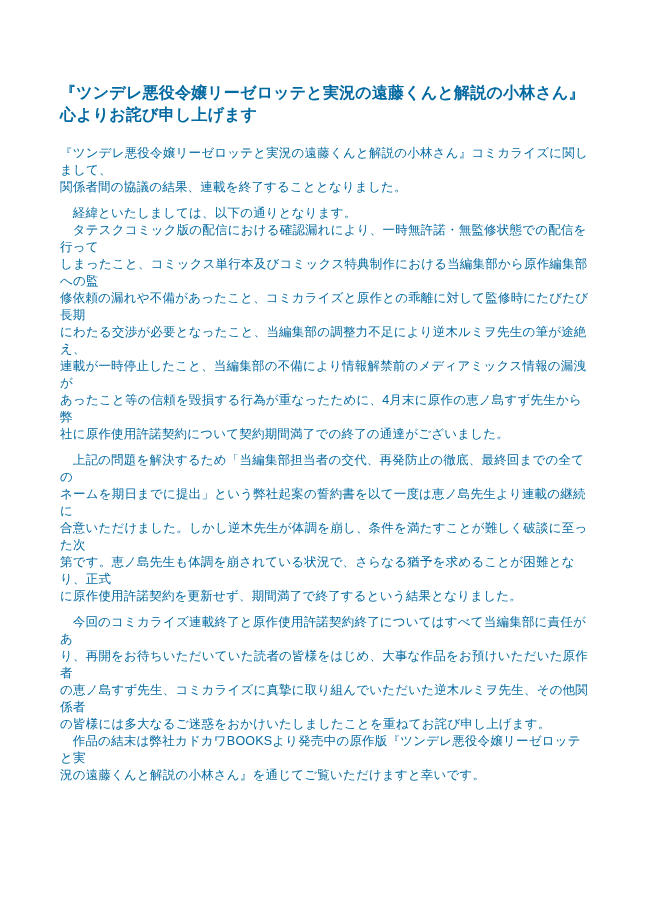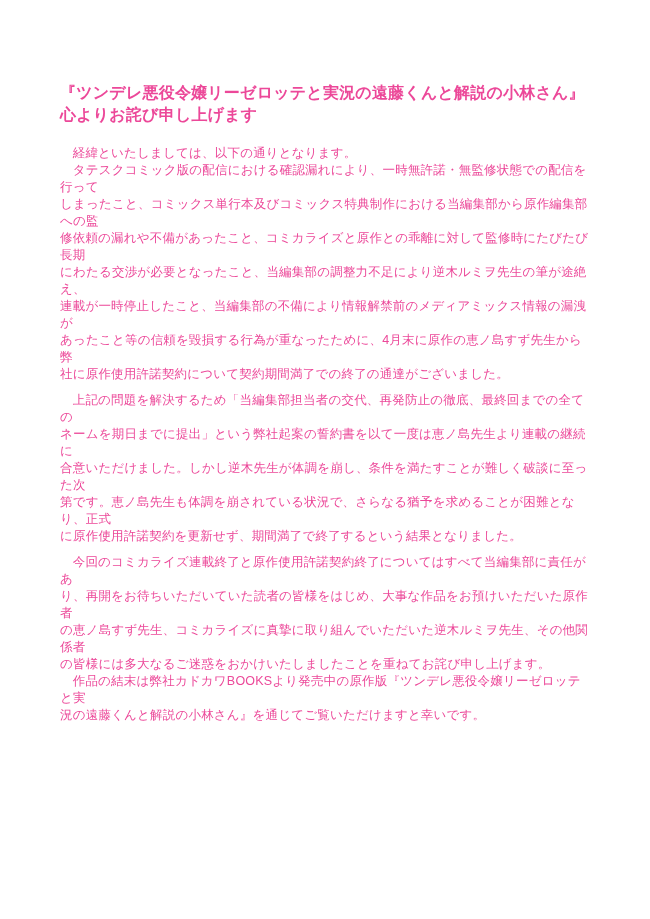--- a/index.html
+++ b/index.html
@@ -6,21 +6,21 @@
     margin: 0;
     padding: 0;
     background: #ffffff;
   }
   .page {
     position: relative;
     width: 650px;
     height: 783px;
     box-sizing: border-box;
     background: #ffffff;
-    color: #ec4899;
+    color: #0369a1;
     font-family: "Liberation Sans", "DejaVu Sans", sans-serif;
     padding: 82px 60px 0 60px;
     overflow: hidden;
   }
   .doc-title {
     margin: 0 0 19px 0;
     font-size: 16px;
     line-height: 22px;
     font-weight: 600;
     letter-spacing: 0.2px;
@@ -39,20 +39,22 @@
 </style>
 </head>
 <body>
 
 <div class="page">
   <h1 class="doc-title">
     <span class="title-line">『ツンデレ悪役令嬢リーゼロッテと実況の遠藤くんと解説の小林さん』</span>
     <span class="title-line">心よりお詫び申し上げます</span>
   </h1>
 
+  <p class="para">『ツンデレ悪役令嬢リーゼロッテと実況の遠藤くんと解説の小林さん』コミカライズに関しまして、
+関係者間の協議の結果、連載を終了することとなりました。</p>
   <p class="para">　経緯といたしましては、以下の通りとなります。
 　タテスクコミック版の配信における確認漏れにより、一時無許諾・無監修状態での配信を行って
 しまったこと、コミックス単行本及びコミックス特典制作における当編集部から原作編集部への監
 修依頼の漏れや不備があったこと、コミカライズと原作との乖離に対して監修時にたびたび長期
 にわたる交渉が必要となったこと、当編集部の調整力不足により逆木ルミヲ先生の筆が途絶え、
 連載が一時停止したこと、当編集部の不備により情報解禁前のメディアミックス情報の漏洩が
 あったこと等の信頼を毀損する行為が重なったために、4月末に原作の恵ノ島すず先生から弊
 社に原作使用許諾契約について契約期間満了での終了の通達がございました。</p>
   <p class="para">　上記の問題を解決するため「当編集部担当者の交代、再発防止の徹底、最終回までの全ての
 ネームを期日までに提出」という弊社起案の誓約書を以て一度は恵ノ島先生より連載の継続に

